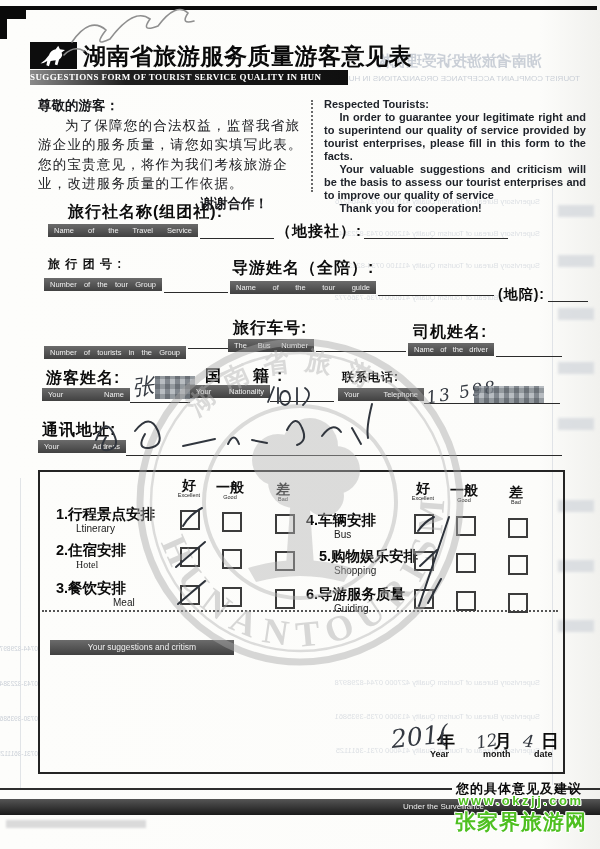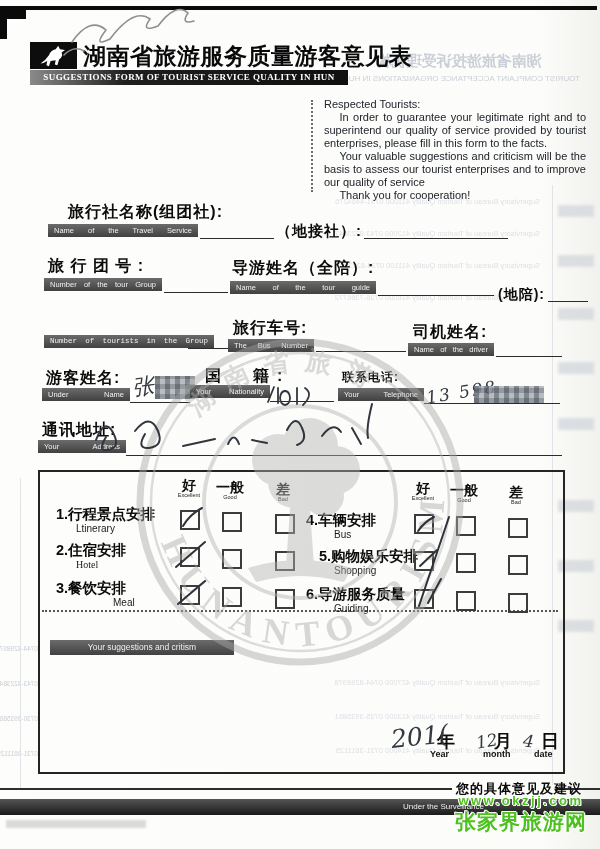--- a/index.html
+++ b/index.html
@@ -62,57 +62,62 @@
   <div class="blurblock" style="left:558px;top:560px;width:36px;height:12px;"></div>
   <div class="blurblock" style="left:558px;top:620px;width:36px;height:12px;"></div>
 
   <div class="abs" style="left:30px;top:42px;width:47px;height:27px;background:#0d0d0d;display:flex;align-items:center;justify-content:center;">
     <svg width="36" height="22" viewBox="0 0 40 26">
       <path d="M4 22 q6 -4 10 -10 q2 -6 8 -7 l3 -4 2 4 6 1 -4 3 q2 5 -3 8 l-2 7 -3 -1 1 -5 -6 1 -2 6 -3 -1 1 -5 q-5 3 -8 3z" fill="#ffffff"></path>
     </svg>
   </div>
   <div class="abs" style="left:83px;top:41px;font-size:23px;font-weight:bold;letter-spacing:0.5px;color:#0a0a0a;white-space:nowrap;">湖南省旅游服务质量游客意见表</div>
   <div class="abs" style="left:30px;top:70px;width:318px;height:15px;background:linear-gradient(90deg,#8a8a8a,#1f1f1f 30%,#0f0f0f);">
-    <span style="display:block;color:#fff;font-family:'Liberation Serif',serif;font-weight:bold;font-size:9px;line-height:15px;text-align:center;letter-spacing:0.4px;">SUGGESTIONS FORM OF TOURIST SERVICE QUALITY IN HUN</span>
-  </div>
-
+    <span style="display:block;color:#fff;font-family:'Liberation Serif',serif;font-weight:bold;font-size:9px;line-height:15px;text-align:left;letter-spacing:0.4px;">SUGGESTIONS FORM OF TOURIST SERVICE QUALITY IN HUN</span>
+  </div>
+
+  <div class="abs" style="left:38px;top:96px;width:270px;font-size:13.5px;line-height:19.5px;color:#17181c;">
+    <div style="font-weight:bold;">尊敬的游客：</div>
+    <div style="text-indent:2em;letter-spacing:1.2px;">为了保障您的合法权益，监督我省旅游企业的服务质量，请您如实填写此表。您的宝贵意见，将作为我们考核旅游企业，改进服务质量的工作依据。</div>
+    <div style="text-align:right;padding-right:40px;font-weight:bold;">谢谢合作！</div>
+  </div>
   <div class="abs" style="left:311px;top:100px;height:92px;border-left:2px dotted #6a6a6a;"></div>
-  <div class="abs" style="left:324px;top:98px;width:262px;font-size:11px;line-height:13px;color:#20242b;">
+  <div class="abs" style="left:324px;top:98px;width:262px;font-size:11px;line-height:13px;color:#20242b;font-weight:bold;">
     <div>Respected Tourists:</div>
     <div style="text-indent:1.4em;text-align:justify;">In order to guarantee your legitimate right and to superintend our quality of service provided by tourist enterprises, please fill in this form to the facts.</div>
     <div style="text-indent:1.4em;text-align:justify;">Your valuable suggestions and criticism will be the basis to assess our tourist enterprises and to improve our quality of service</div>
     <div style="text-indent:1.4em;">Thank you for cooperation!</div>
   </div>
 
   <div class="cnl" style="left:52px;top:202px;font-size:16px;margin-left:16px;">旅行社名称(组团社):</div>
   <div class="bar" style="left:48px;top:224px;width:150px;">Name of the Travel Service</div>
   <div class="uline" style="left:200px;top:224px;width:74px;height:14px;"></div>
   <div class="cnl" style="left:276px;top:222px;font-size:15px;">（地接社）:</div>
   <div class="uline" style="left:364px;top:224px;width:144px;height:14px;"></div>
 
-  <div class="cnl" style="left:48px;top:256px;font-size:16px;">旅 行 团 号 :</div>
+  <div class="cnl" style="left:48px;top:256px;font-size:12px;">旅 行 团 号 :</div>
   <div class="bar" style="left:44px;top:278px;width:118px;">Number of the tour Group</div>
   <div class="uline" style="left:164px;top:279px;width:64px;height:13px;"></div>
   <div class="cnl" style="left:232px;top:258px;font-size:16px;">导游姓名（全陪）:</div>
   <div class="bar" style="left:230px;top:281px;width:146px;">Name of the tour guide</div>
   <div class="uline" style="left:378px;top:282px;width:116px;height:13px;"></div>
   <div class="cnl" style="left:498px;top:286px;font-size:14px;">(地陪):</div>
   <div class="uline" style="left:548px;top:288px;width:40px;height:13px;"></div>
 
-  <div class="bar" style="left:44px;top:335px;width:170px;font-family:Liberation Mono, monospace;">Number of tourists in the Group</div>
+  <div class="bar" style="left:44px;top:346px;width:142px;">Number of tourists in the Group</div>
   <div class="uline" style="left:188px;top:335px;width:40px;height:13px;"></div>
   <div class="cnl" style="left:233px;top:318px;font-size:16px;">旅行车号:</div>
   <div class="bar" style="left:228px;top:339px;width:86px;">The Bus Number</div>
   <div class="uline" style="left:316px;top:339px;width:90px;height:12px;"></div>
   <div class="cnl" style="left:413px;top:322px;font-size:16px;">司机姓名:</div>
   <div class="bar" style="left:408px;top:343px;width:86px;">Name of the driver</div>
   <div class="uline" style="left:496px;top:344px;width:66px;height:12px;"></div>
 
   <div class="cnl" style="left:46px;top:368px;font-size:16px;">游客姓名:</div>
-  <div class="bar" style="left:42px;top:388px;width:88px;">Under Name</div>
+  <div class="bar" style="left:42px;top:388px;width:88px;">Your Name</div>
   <div class="uline" style="left:130px;top:389px;width:60px;height:13px;"></div>
   <div class="hand" style="left:132px;top:372px;font-size:22px;transform:rotate(-7deg);">张</div>
   <div class="mosaic" style="left:155px;top:376px;width:40px;height:23px;"></div>
   <div class="cnl" style="left:205px;top:366px;font-size:16px;letter-spacing:8px;">国　籍:</div>
   <div class="bar" style="left:190px;top:385px;width:80px;">Your Nationality</div>
   <div class="uline" style="left:270px;top:388px;width:64px;height:13px;"></div>
   <div class="cnl" style="left:342px;top:369px;font-size:12px;">联系电话:</div>
   <div class="bar" style="left:338px;top:388px;width:86px;">Your Telephone</div>
   <div class="uline" style="left:424px;top:390px;width:136px;height:13px;"></div>
   <div class="hand" style="left:426px;top:382px;font-size:17px;transform:rotate(-9deg);letter-spacing:2px;">13 598</div>

